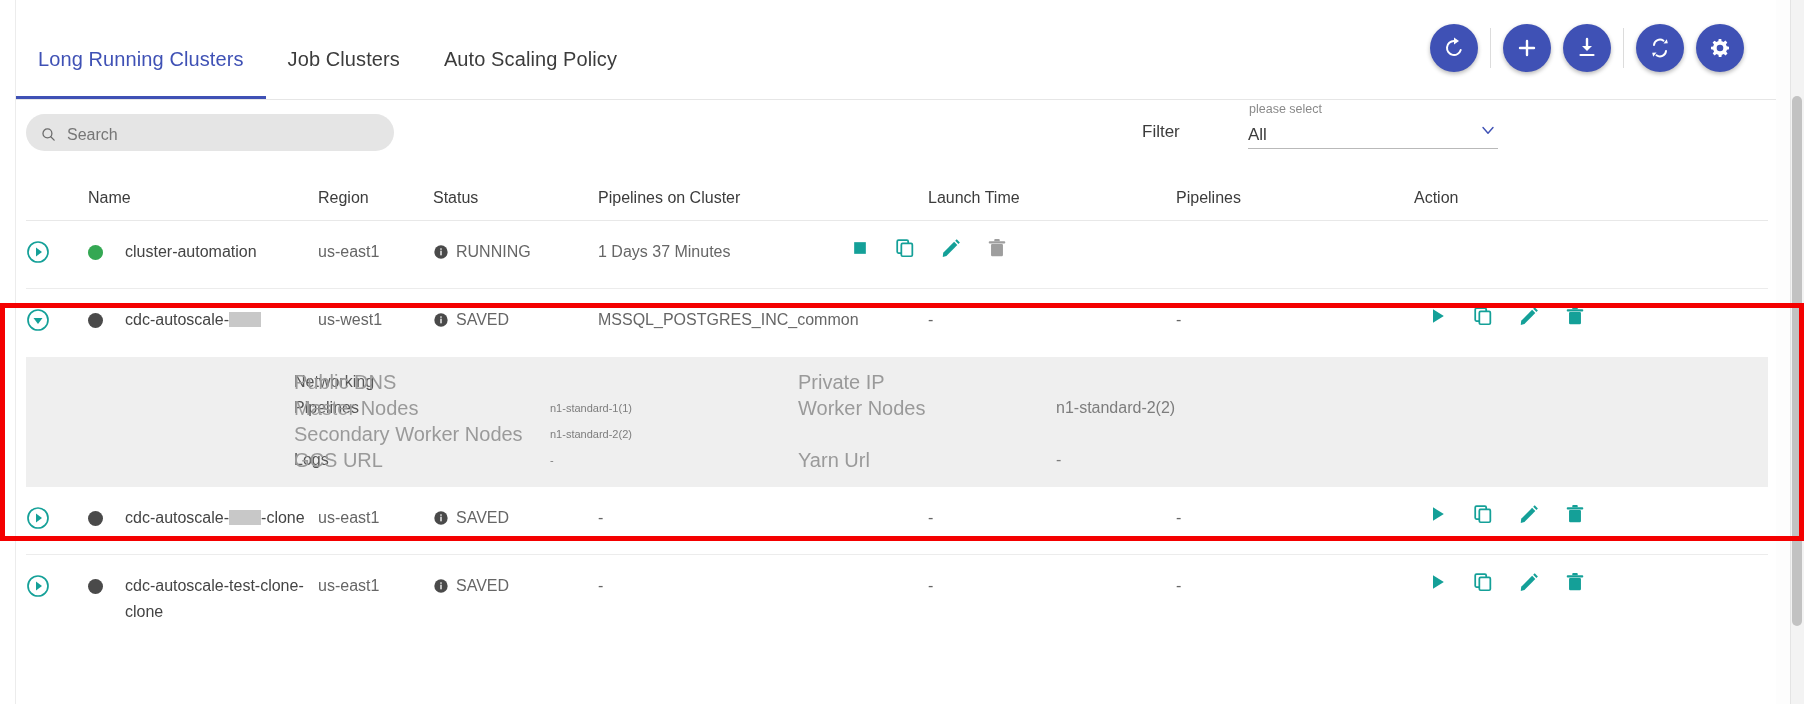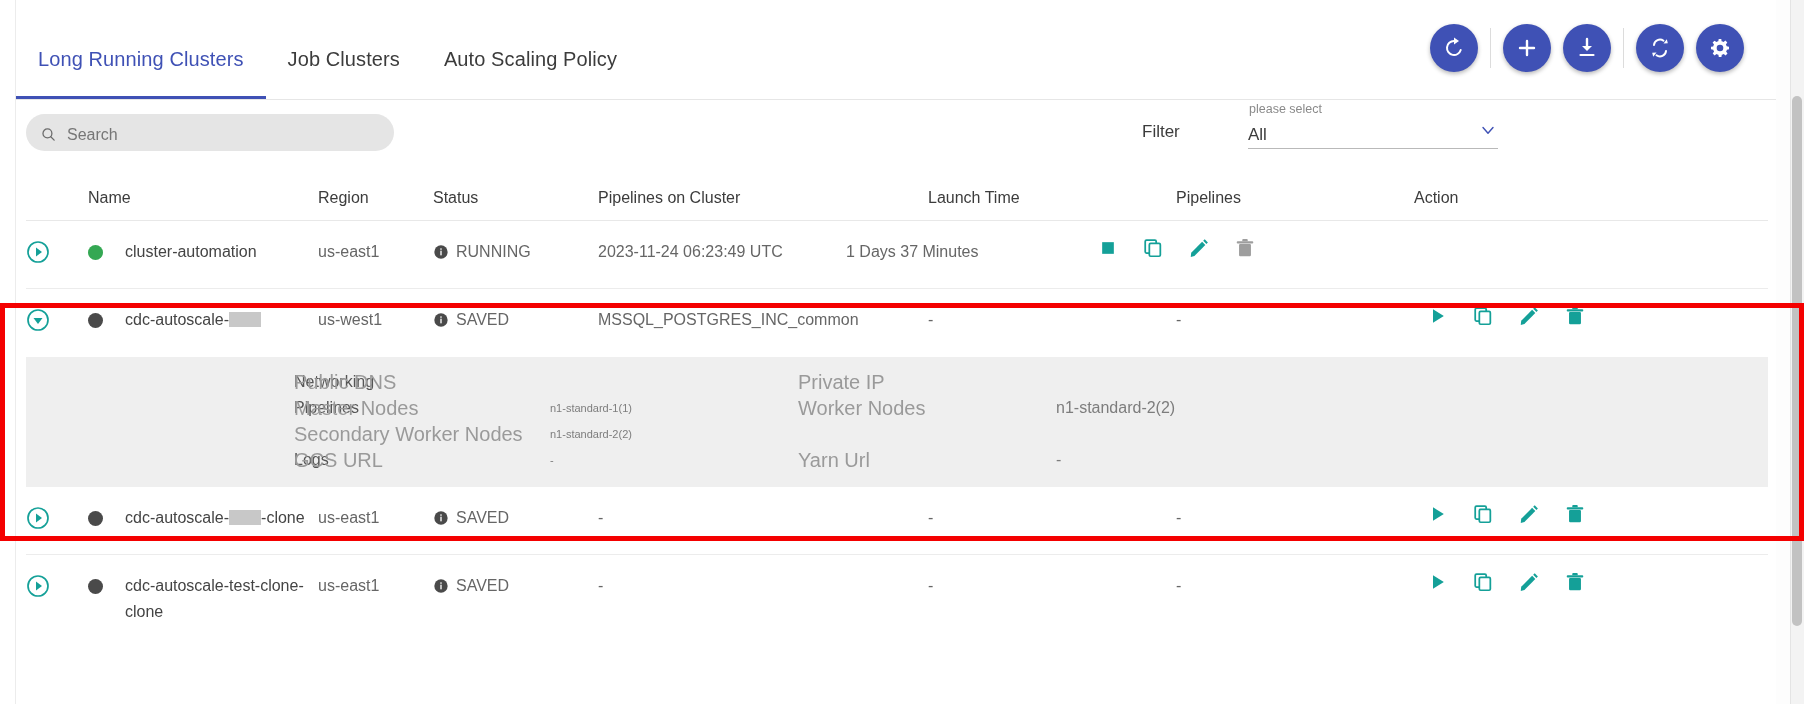--- a/index.html
+++ b/index.html
@@ -332,21 +332,20 @@
         <div class="c-stat">
           <div class="status-cell">
             <svg class="info-ico" width="16" height="16" viewBox="0 0 24 24">
               <circle cx="12" cy="12" r="10" fill="#4a4a4a"></circle>
               <rect x="11" y="10" width="2" height="7" fill="#fff"></rect>
               <rect x="11" y="6.5" width="2" height="2.2" fill="#fff"></rect>
             </svg>
             <span class="cell dim">RUNNING</span>
           </div>
         </div>
-        <div class="c-time cell dim">2023-11-24 06:23:49 UTC</div>
         <div class="c-dur cell dim">1 Days 37 Minutes</div>
         <div class="c-act">
           <div class="actions">
             <span class="act">
               <svg width="20" height="20" viewBox="0 0 24 24">
                   <rect x="5" y="5" width="14" height="14" fill="#14a098"></rect>
                 </svg>
             </span>
             <span class="act">
               <svg width="22" height="22" viewBox="0 0 24 24">

